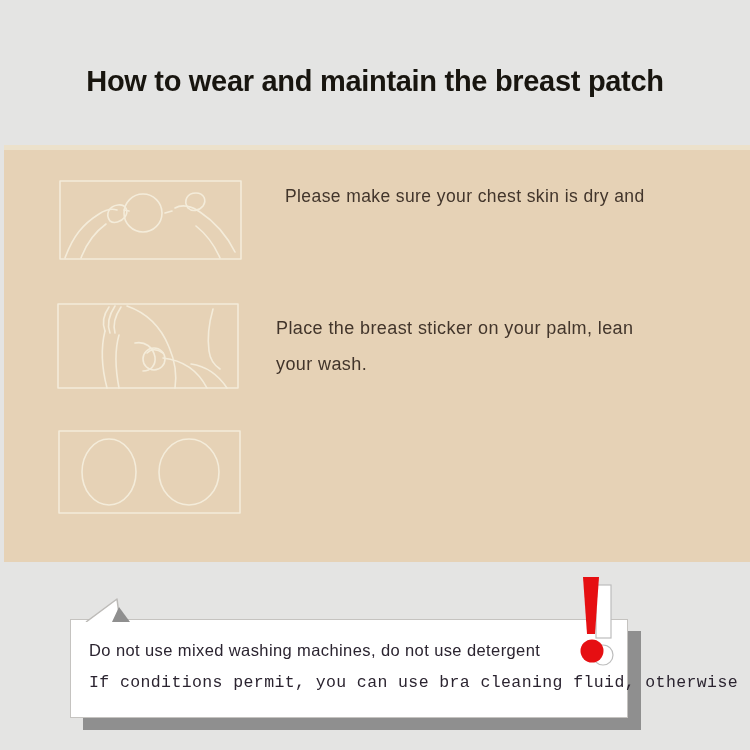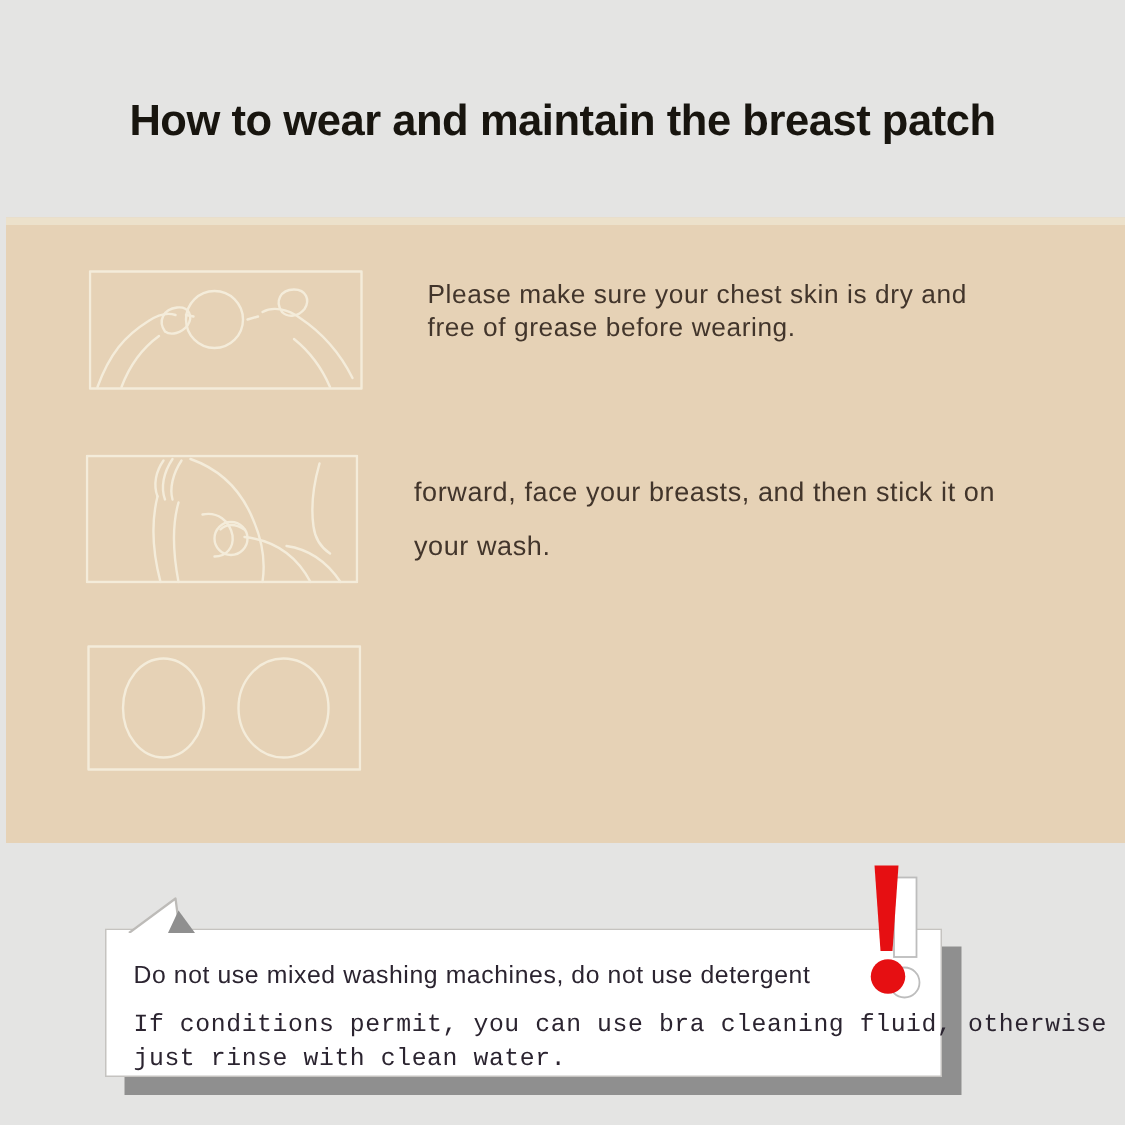--- a/index.html
+++ b/index.html
@@ -89,62 +89,60 @@
         <path d="M51,41 C46,34 50,26 59,25 C67,24 70,31 66,37 C62,42 55,44 51,41"></path>
         <path d="M65,30 L70,31"></path>
         <path d="M176,72 C168,56 156,42 141,32 C133,26 123,24 116,28"></path>
         <path d="M161,78 C155,64 147,54 137,46"></path>
         <path d="M129,28 C124,21 128,13 137,13 C145,13 148,20 144,26 C140,31 133,32 129,28"></path>
         <path d="M113,31 L106,33"></path>
       </svg>
     </div>
     <div class="step-text step-text-1">
       <div>Please make sure your chest skin is dry and</div>
-      <div>free of grease before wearing.</div>
     </div>
 
     <div class="illus illus-2">
       <svg class="art" width="182" height="86" viewBox="0 0 182 86">
         <rect x="1" y="1" width="180" height="84"></rect>
         <path d="M52,4 C47,11 45,20 48,28"></path>
         <path d="M58,3 C52,12 50,22 53,30"></path>
         <path d="M64,4 C58,13 56,23 58,30"></path>
         <path d="M70,3 C90,10 104,24 112,44 C118,58 120,72 118,85"></path>
         <path d="M48,28 C44,44 44,62 50,85"></path>
         <path d="M62,32 C58,46 58,64 62,85"></path>
         <path d="M78,40 C88,38 96,44 98,54 C99,62 94,68 86,68"></path>
         <circle cx="97" cy="56" r="11"></circle>
         <path d="M150,85 C140,66 124,57 106,55"></path>
         <path d="M170,85 C160,70 148,63 134,61"></path>
         <path d="M106,50 C100,46 94,46 90,50"></path>
         <path d="M156,6 C152,20 150,34 152,48 C153,56 157,62 163,66"></path>
       </svg>
     </div>
     <div class="step-text step-text-2">
-      <div>forward, face your breasts, and then stick it on</div>
+      <div>Place the breast sticker on your palm, lean</div>
       <div>your wash.</div>
     </div>
 
     <div class="illus illus-3">
       <svg class="art" width="183" height="84" viewBox="0 0 183 84">
         <rect x="1" y="1" width="181" height="82"></rect>
         <ellipse cx="51" cy="42" rx="27" ry="33"></ellipse>
         <ellipse cx="131" cy="42" rx="30" ry="33"></ellipse>
       </svg>
     </div>
 
   </div>
 
   <div class="section-bottom">
 
     <div class="warning-card">
       <div class="warning-text">
         <p class="warning-line-1">Do not use mixed washing machines, do not use detergent</p>
         <p class="warning-line">If conditions permit, you can use bra cleaning fluid, otherwise</p>
-        <p class="warning-line">just rinse with clean water.</p>
       </div>
     </div>
 
     <div class="bubble-tail">
       <svg width="56" height="30" viewBox="0 0 56 30">
         <path d="M6,30 L37,7 L40,30 Z" fill="#ffffff"></path>
         <path d="M6,30 L37,7 L40,30" fill="none" stroke="#bdbbb8" stroke-width="1.5" stroke-linejoin="round"></path>
         <path d="M32,30 L50,30 L39,15 Z" fill="#8f8f8f"></path>
       </svg>
     </div>

